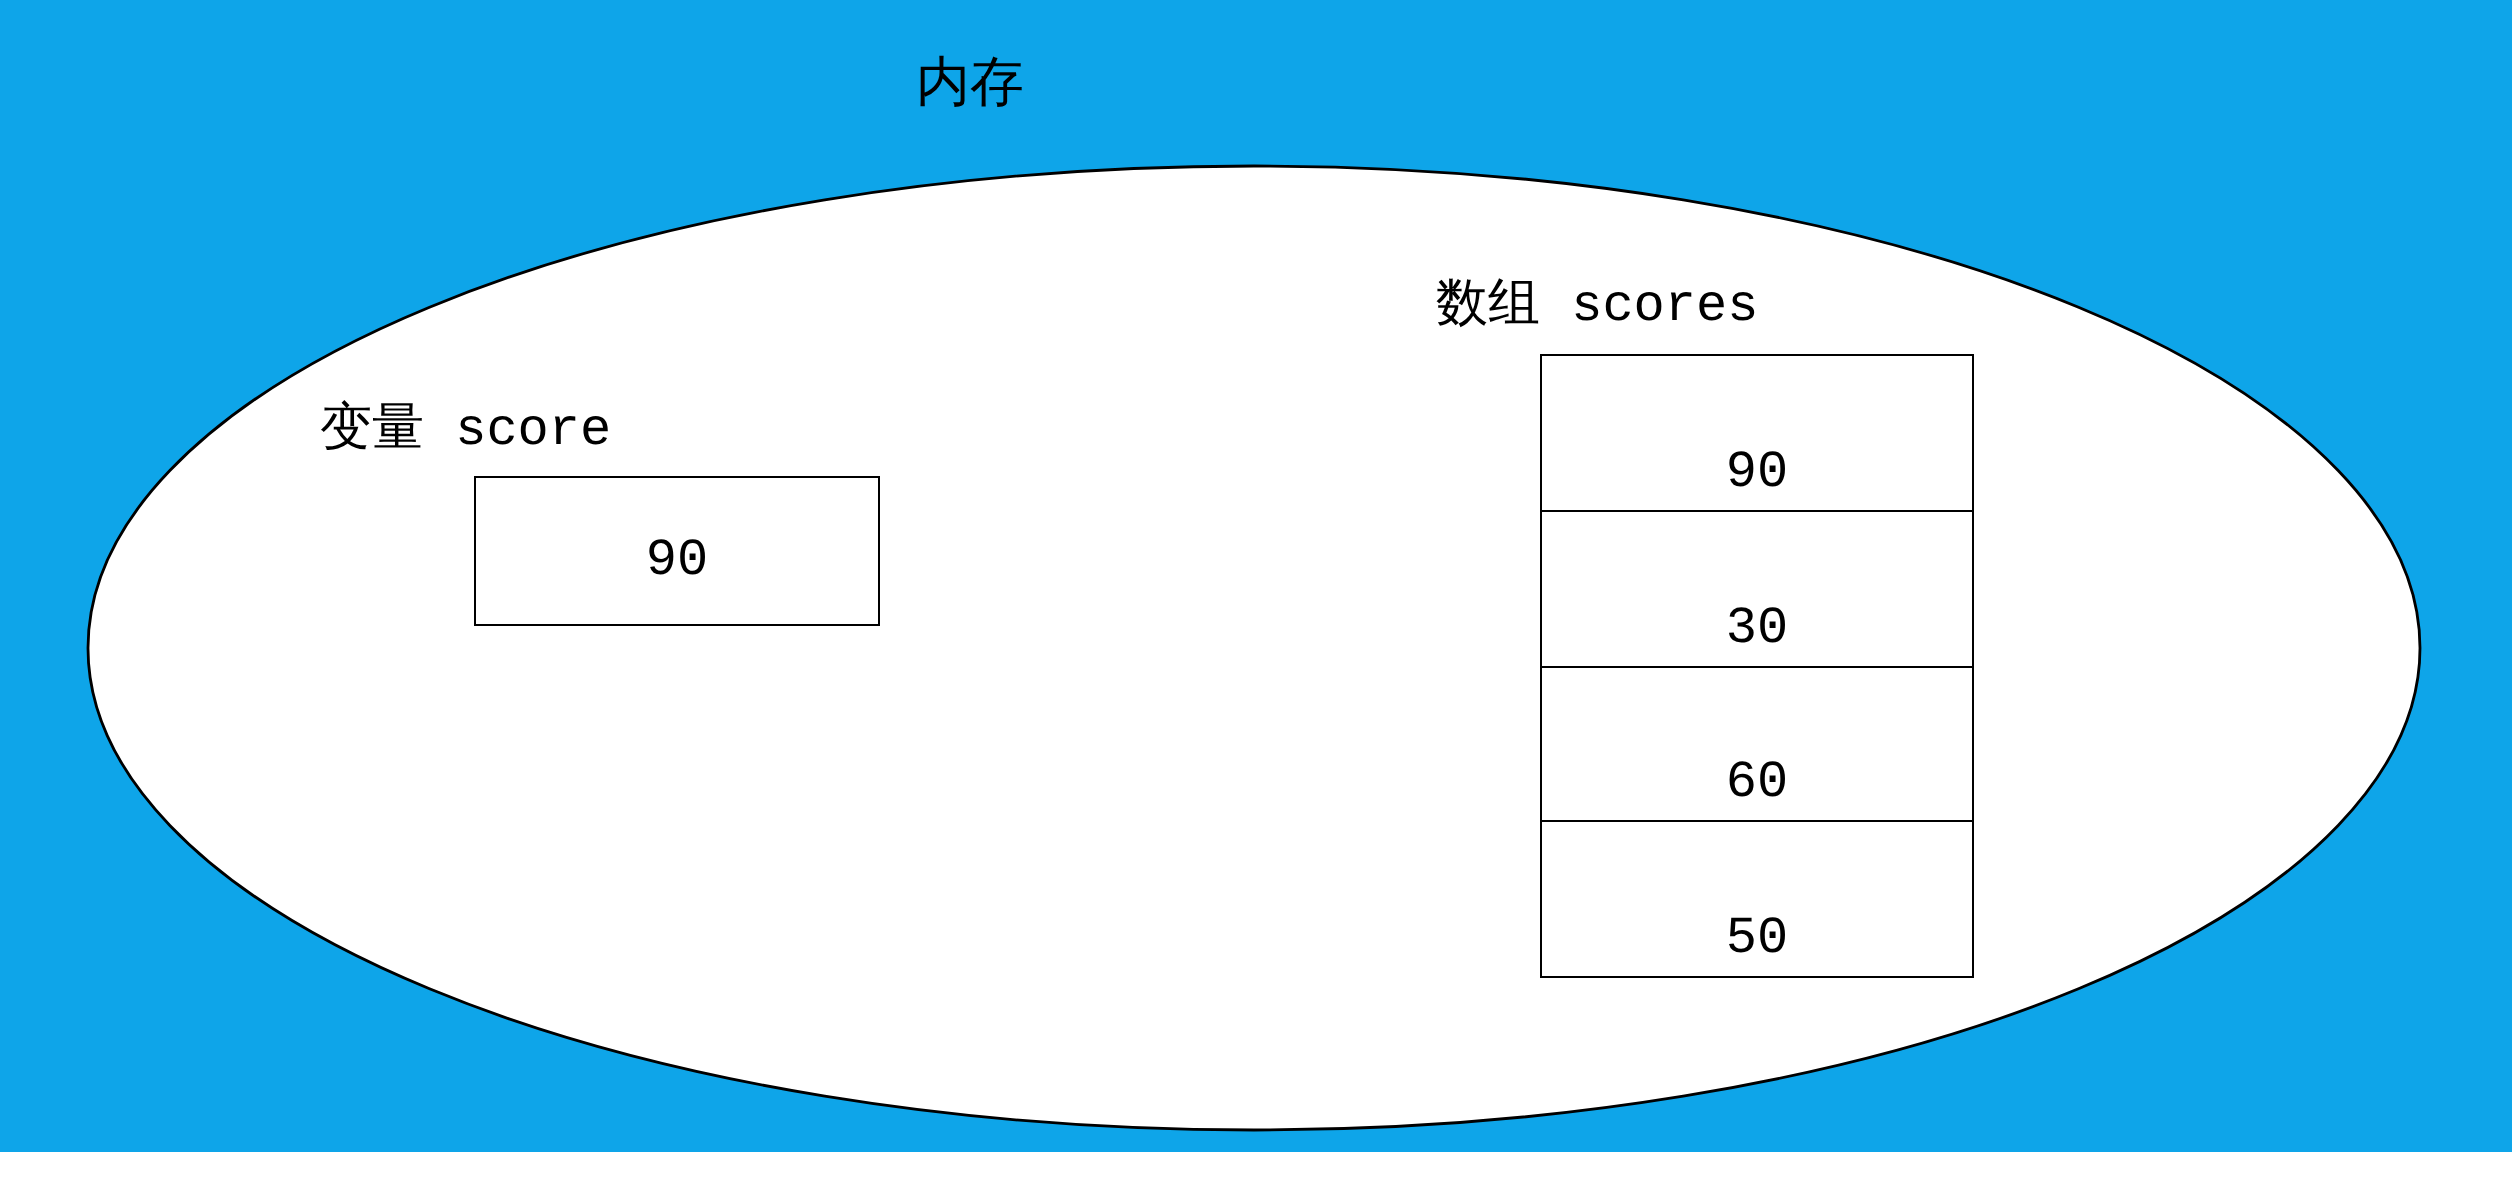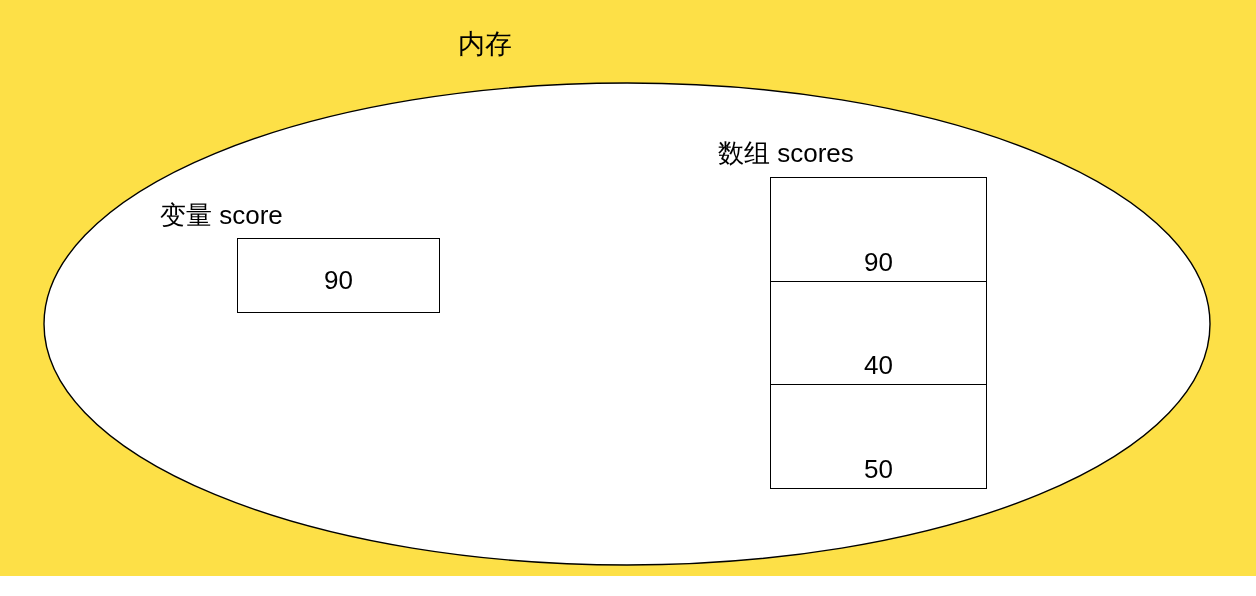--- a/index.html
+++ b/index.html
@@ -8,22 +8,23 @@
     background: #ffffff;
   }
   body {
     font-family: "Liberation Sans", "DejaVu Sans", sans-serif;
     color: #000000;
   }
   #canvas {
     position: relative;
     width: 1256px;
     height: 576px;
-    background: #fde047;
+    background: #0ea5e9;
     overflow: hidden;
+    font-family: Liberation Mono, monospace;
   }
   #memory-ellipse-svg {
     position: absolute;
     left: 0;
     top: 0;
     width: 1256px;
     height: 596px;
   }
   .memory-title {
     position: absolute;
@@ -117,20 +118,23 @@
     <div class="cell-value">90</div>
   </div>
 
   <div class="region-label label-array">数组 scores</div>
 
   <div class="array-box">
     <div class="array-cell">
       <div class="cell-value">90</div>
     </div>
     <div class="array-cell">
-      <div class="cell-value">40</div>
+      <div class="cell-value">30</div>
+    </div>
+    <div class="array-cell">
+      <div class="cell-value">60</div>
     </div>
     <div class="array-cell">
       <div class="cell-value">50</div>
     </div>
   </div>
 
 </div>
 
 </body></html>

